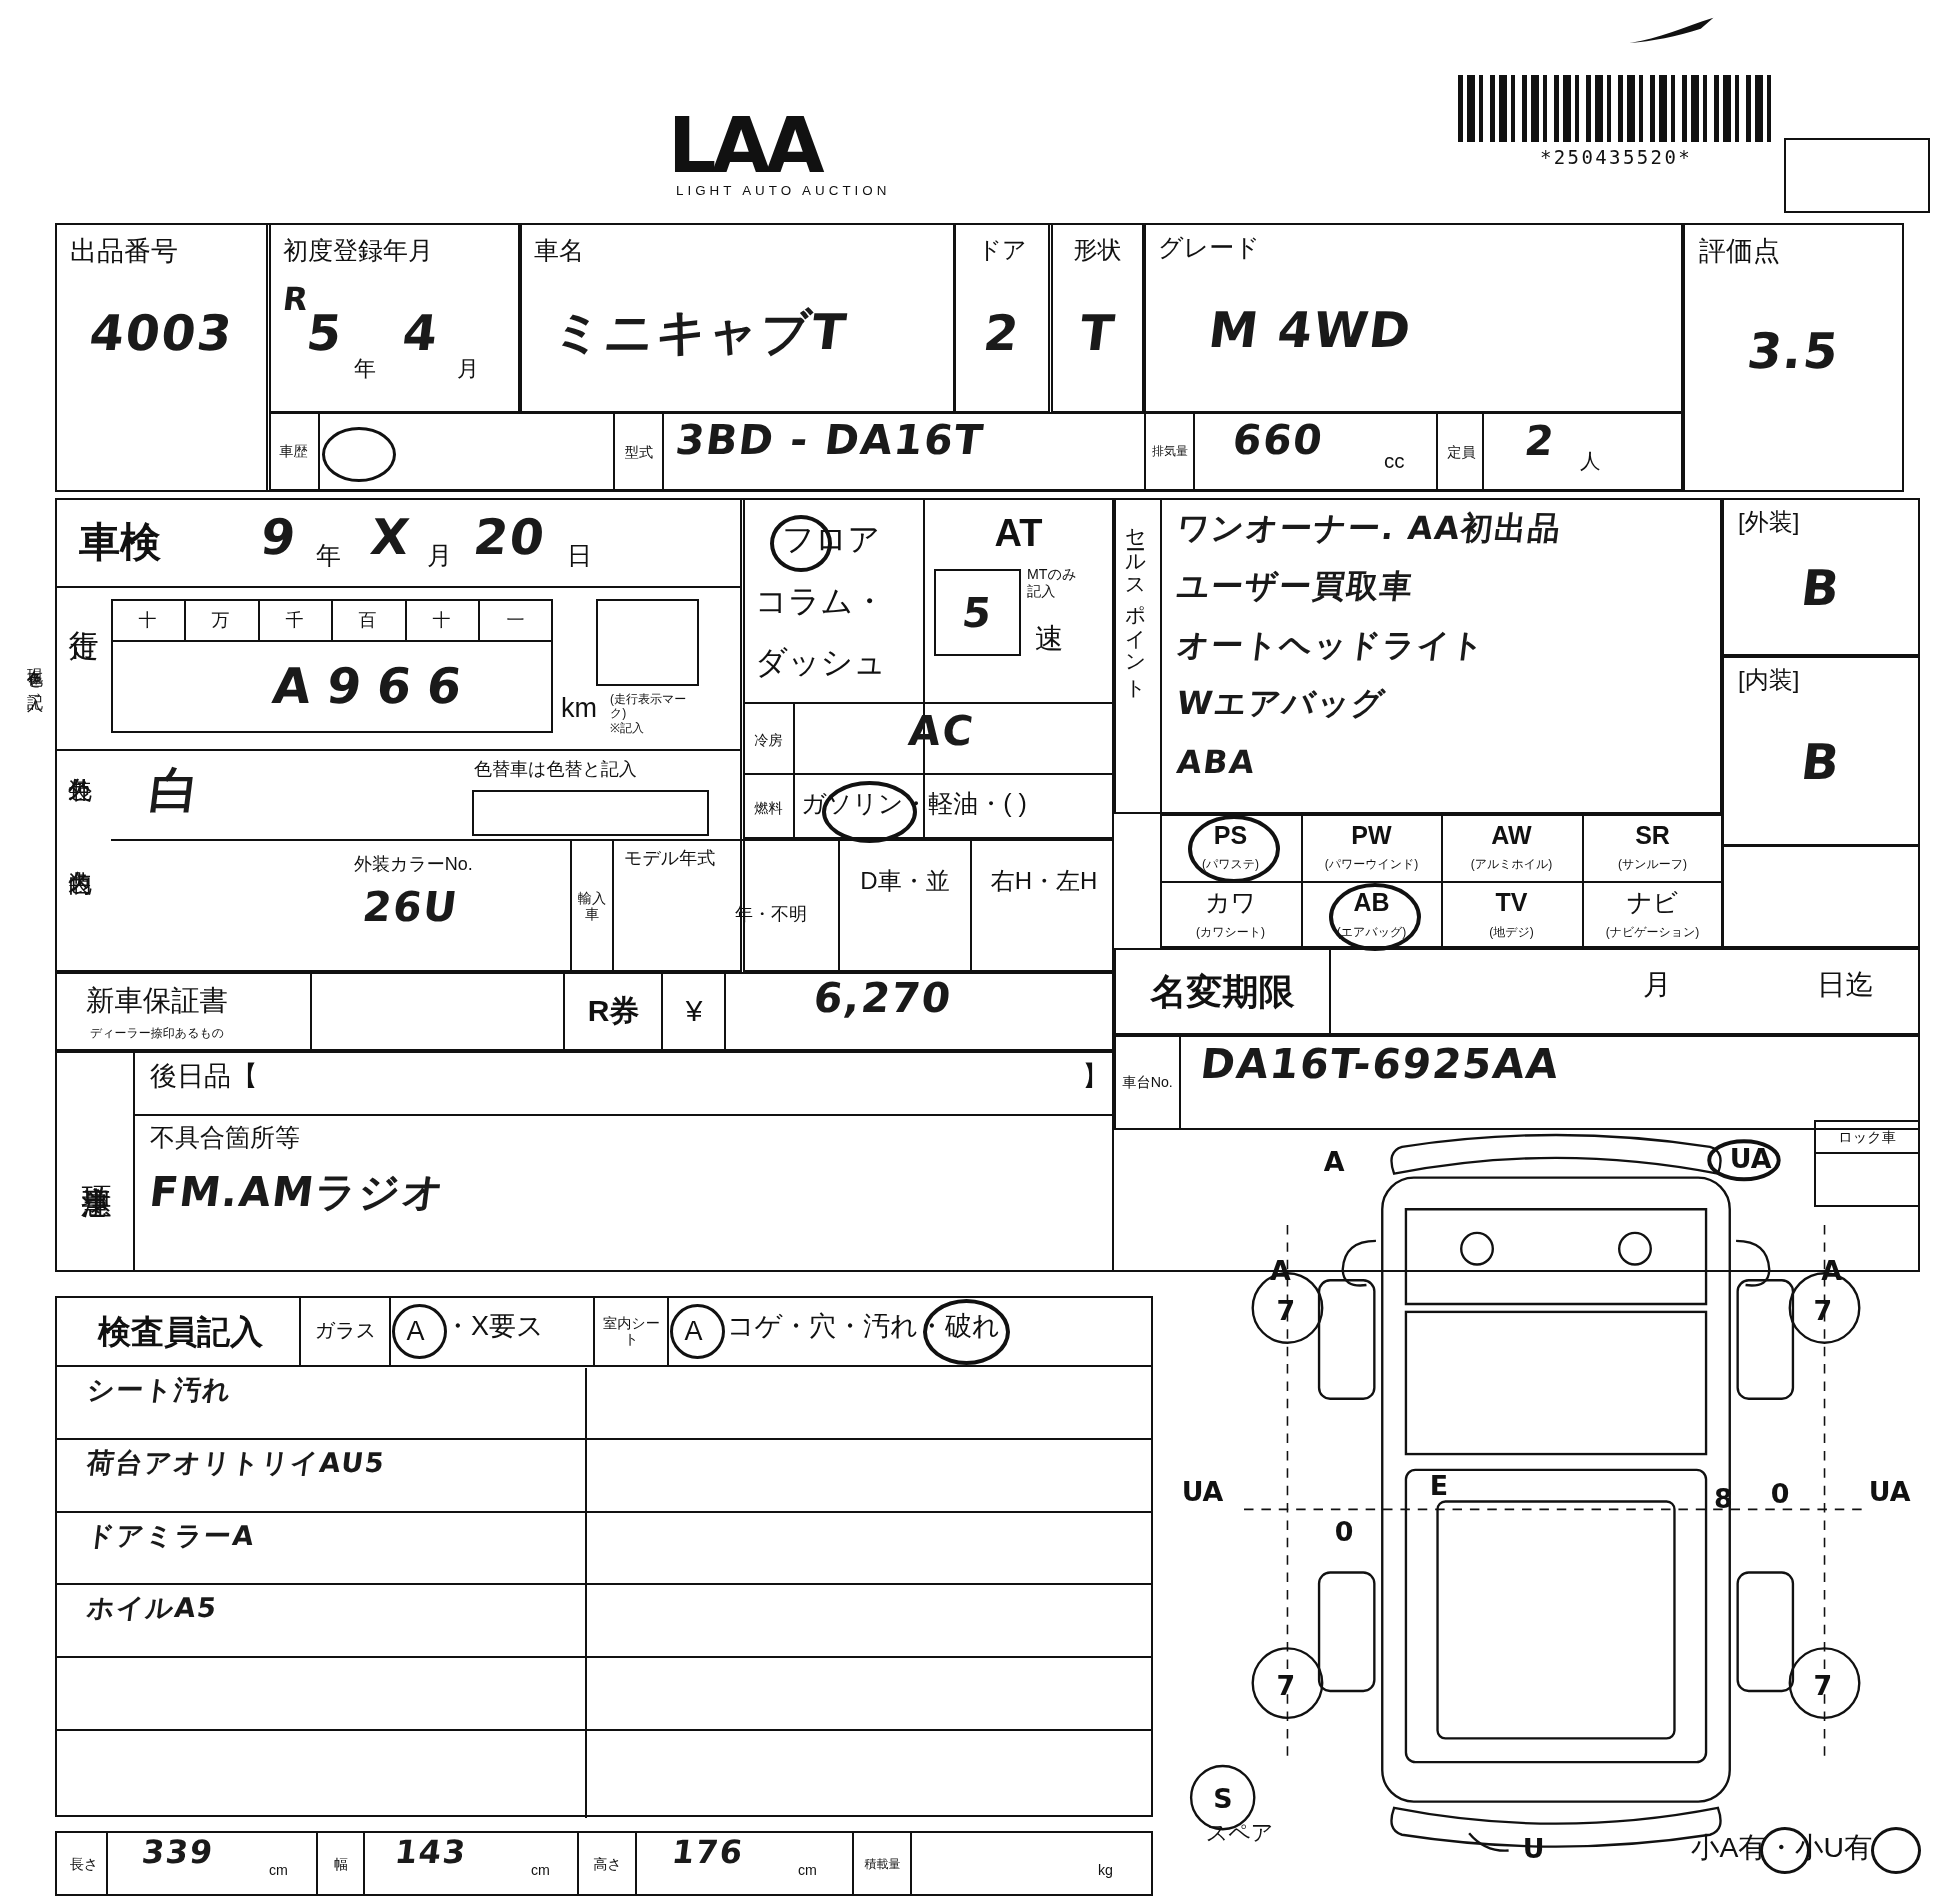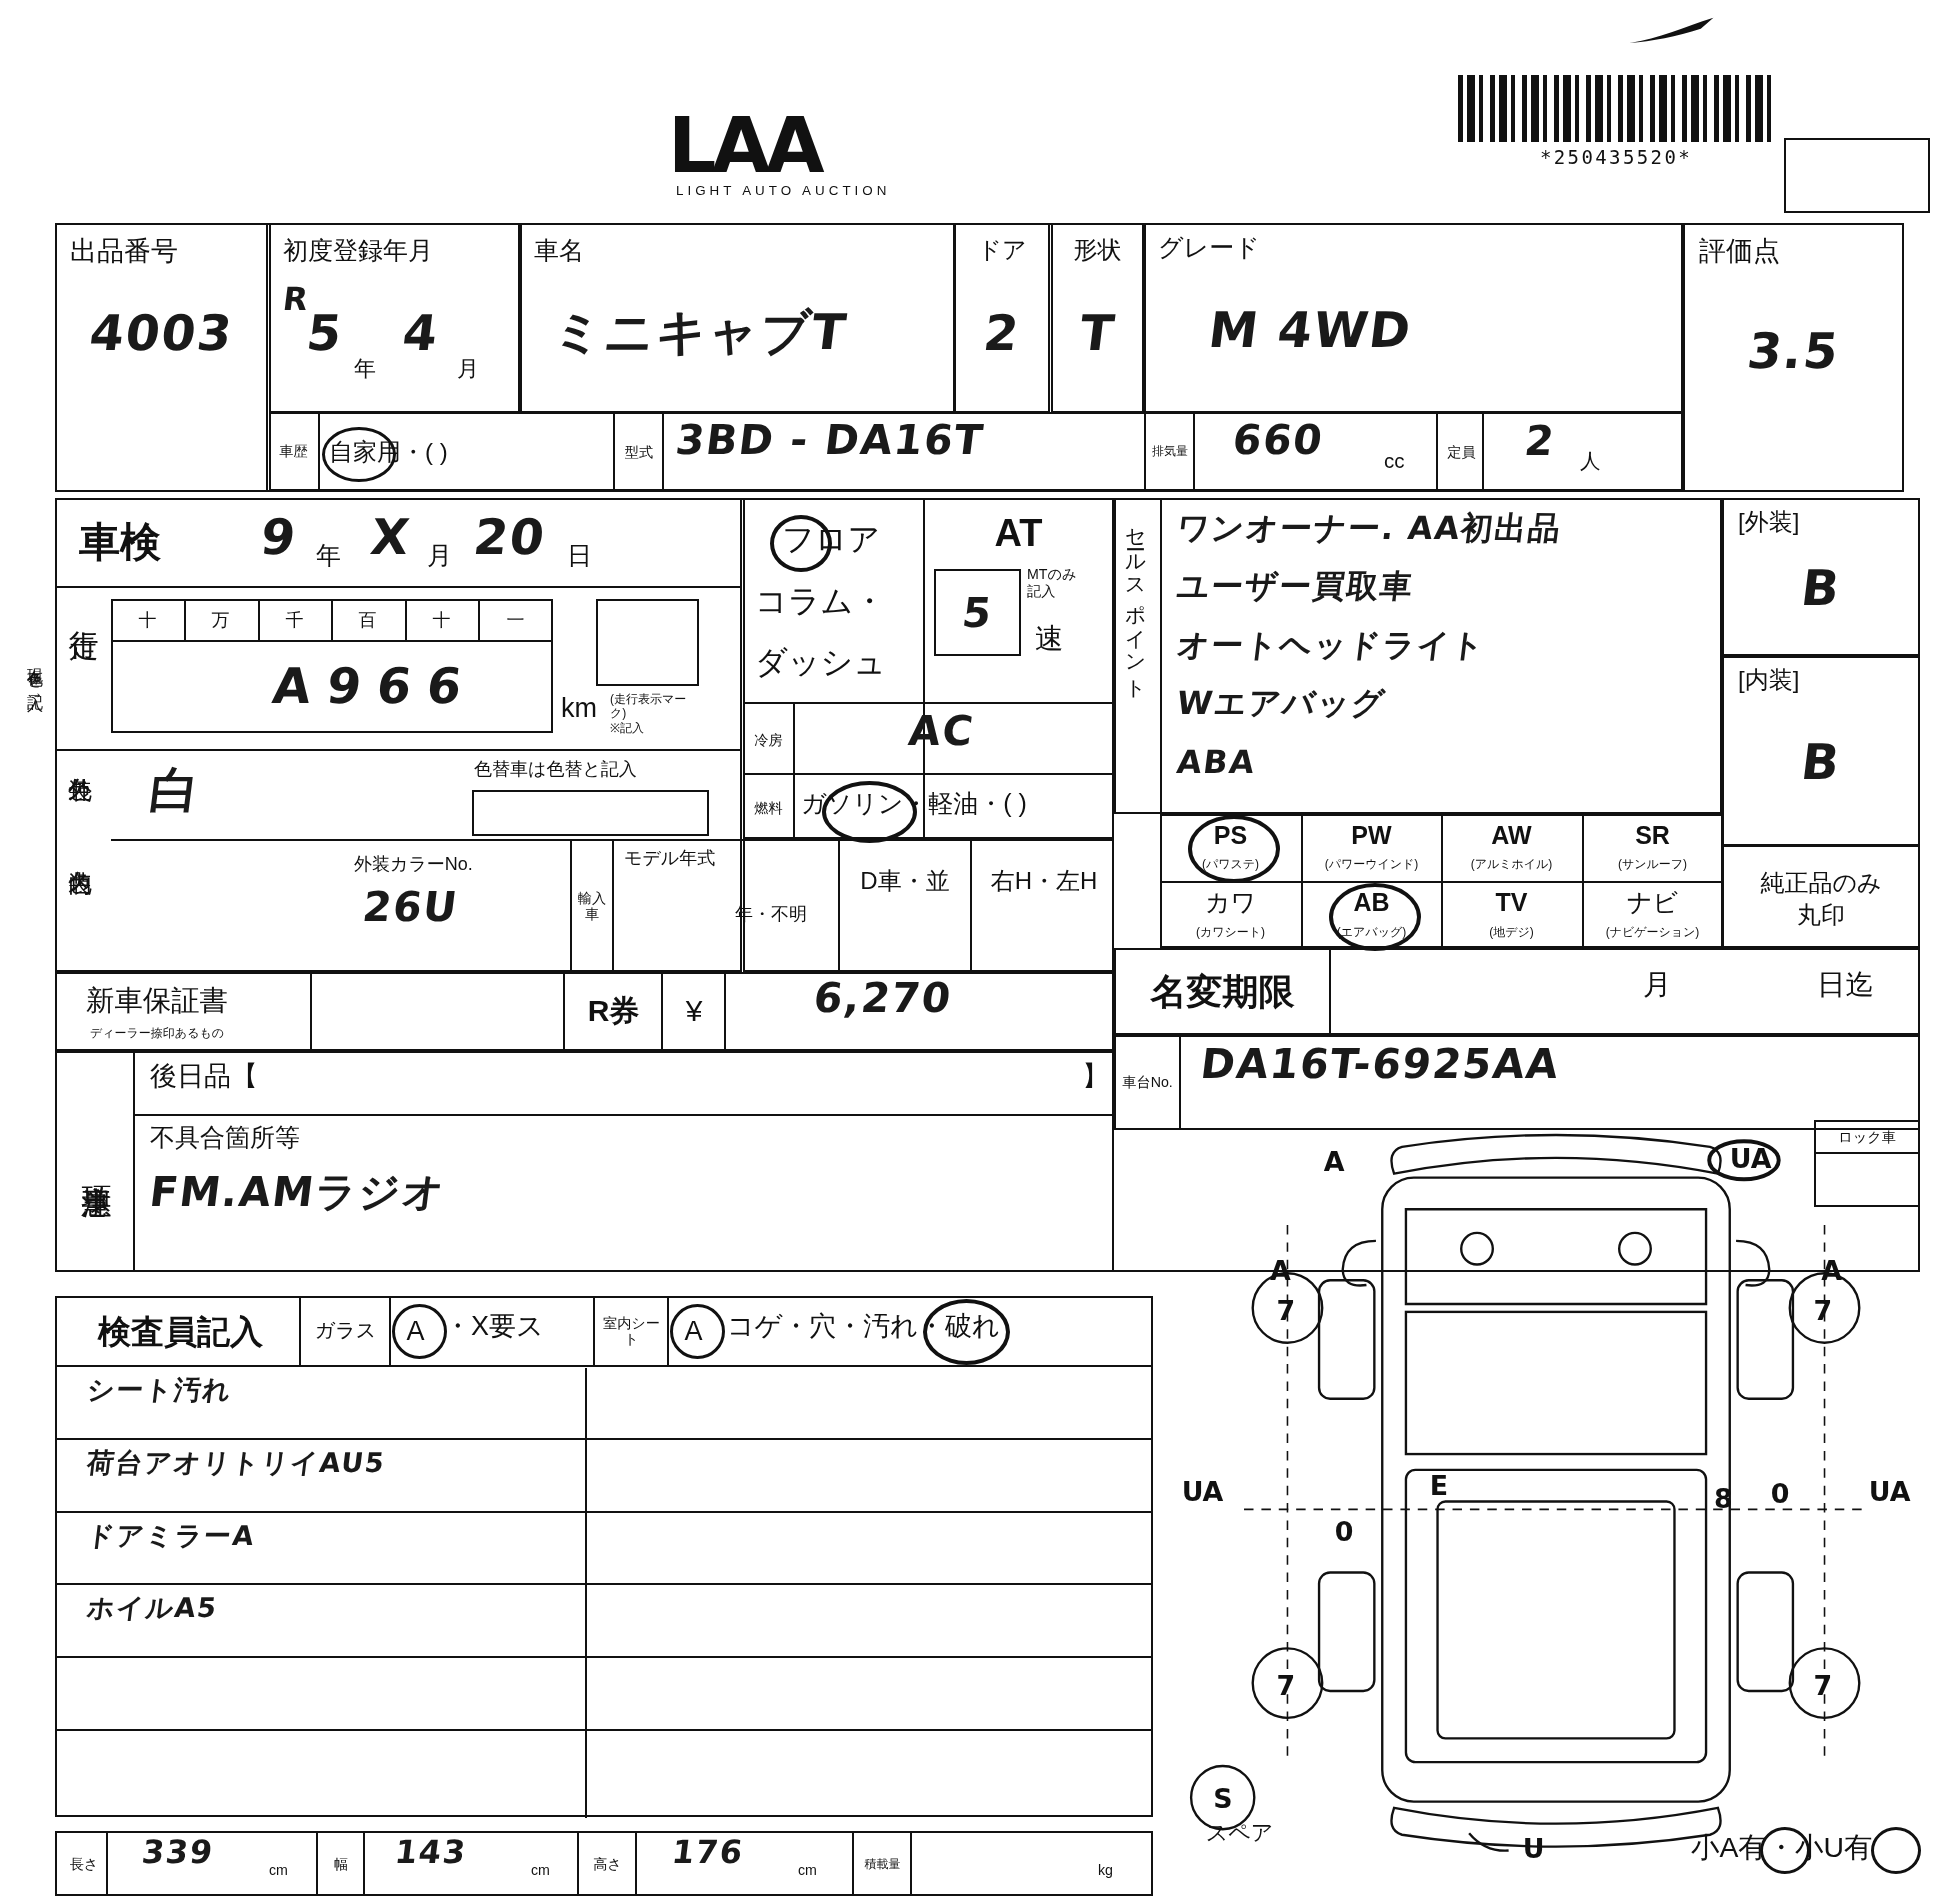--- a/index.html
+++ b/index.html
@@ -86,21 +86,20 @@
 
   <div class="bx" style="left:1683px;top:223px;width:221px;height:269px;"></div>
   <div class="lbl" style="left:1699px;top:237px;font-size:27px;">評価点</div>
   <div class="lbl ctr hw l" style="left:1683px;top:316px;width:221px;height:71px;">3.5</div>
 
   <div class="bx" style="left:269px;top:412px;width:1414px;height:79px;"></div>
   <div class="lbl xs ctr" style="left:270px;top:419px;width:47px;height:66px;line-height:1.1;">
       <span>車歴</span>
     </div>
   <div class="line" style="left:318px;top:412px;width:2.4px;height:79px;"></div>
-  <div class="lbl lft" style="left:329px;top:419px;width:277px;height:66px;font-size:24px;">自家用・(          )</div>
   <div class="ell" style="left:322px;top:427px;width:68px;height:49px;"></div>
   <div class="line" style="left:613px;top:412px;width:2.4px;height:79px;"></div>
   <div class="lbl xs ctr" style="left:616px;top:419px;width:46px;height:66px;">型式</div>
   <div class="line" style="left:662px;top:412px;width:2.4px;height:79px;"></div>
   <div class="lbl hw m" style="left:676px;top:419px;">3BD - DA16T</div>
   <div class="line" style="left:1144px;top:412px;width:2.4px;height:79px;"></div>
   <div class="lbl xxs ctr" style="left:1147px;top:417px;width:46px;height:70px;line-height:1.15;">排気量</div>
   <div class="line" style="left:1193px;top:412px;width:2.4px;height:79px;"></div>
   <div class="lbl hw m" style="left:1233px;top:419px;">660</div>
   <div class="lbl" style="left:1384px;top:450px;font-size:20.5px;">cc</div>
@@ -226,22 +225,20 @@
   <div class="lbl ctr" style="left:1582px;top:886px;width:141px;height:32px;font-size:25px;">ナビ</div>
   <div class="lbl ctr xxs" style="left:1582px;top:920px;width:141px;height:24px;">(ナビゲーション)</div>
 
   <div class="bx" style="left:1722px;top:498px;width:198px;height:158px;"></div>
   <div class="lbl" style="left:1738px;top:509px;font-size:24px;">[外装]</div>
   <div class="lbl ctr hw l" style="left:1722px;top:553px;width:198px;height:71px;">B</div>
   <div class="bx" style="left:1722px;top:656px;width:198px;height:190px;"></div>
   <div class="lbl" style="left:1738px;top:667px;font-size:24px;">[内装]</div>
   <div class="lbl ctr hw l" style="left:1722px;top:727px;width:198px;height:71px;">B</div>
   <div class="bx" style="left:1722px;top:845px;width:198px;height:103px;"></div>
-  <div class="lbl ctr" style="left:1722px;top:855px;width:198px;height:87px;font-size:24px;white-space:pre-line;line-height:1.3;">純正品のみ
-丸印</div>
 
   <div class="bx" style="left:55px;top:972px;width:1059px;height:79px;"></div>
   <div class="lbl ctr" style="left:62px;top:978px;width:190px;height:46px;font-size:28.4px;">新車保証書</div>
   <div class="lbl ctr xxs" style="left:62px;top:1021px;width:190px;height:24px;">ディーラー捺印あるもの</div>
   <div class="line" style="left:310px;top:972px;width:2.4px;height:79px;"></div>
   <div class="line" style="left:563px;top:972px;width:2.4px;height:79px;"></div>
   <div class="lbl ctr" style="left:566px;top:978px;width:95px;height:66px;font-size:30px;font-weight:bold;">R券</div>
   <div class="line" style="left:661px;top:972px;width:2.4px;height:79px;"></div>
   <div class="lbl ctr" style="left:664px;top:978px;width:60px;height:66px;font-size:30px;">¥</div>
   <div class="line" style="left:724px;top:972px;width:2.4px;height:79px;"></div>

